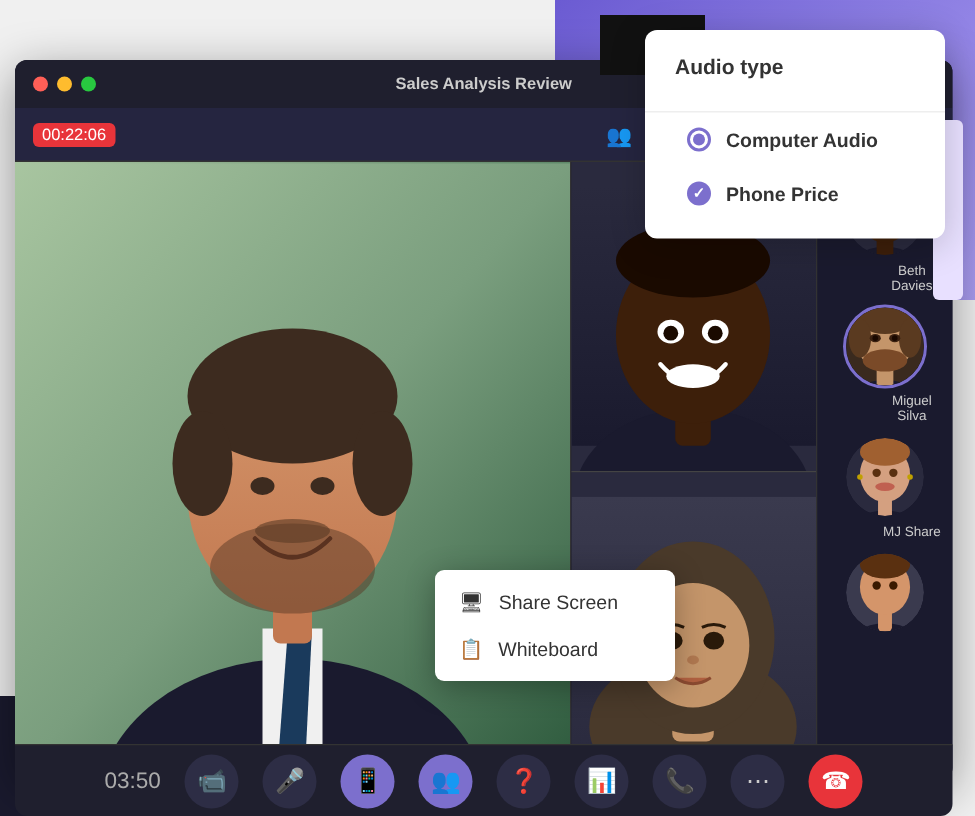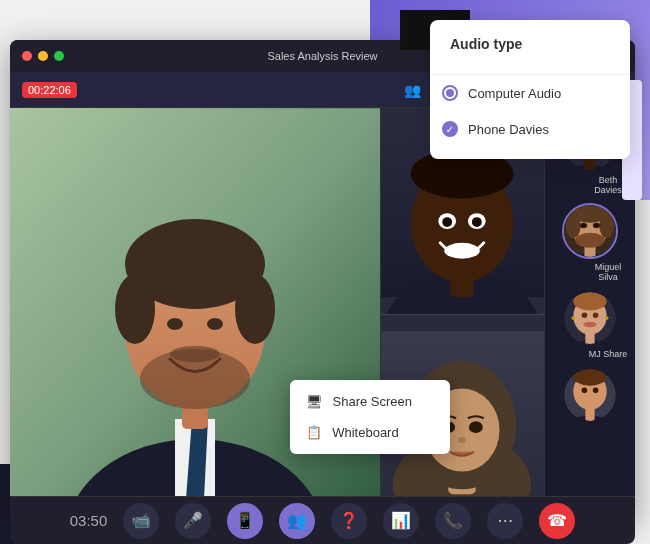--- a/index.html
+++ b/index.html
@@ -26,20 +26,21 @@
     }
 
     
     .title-bar {
       height: 32px;
       background: #1f1f2e;
       display: flex;
       align-items: center;
       padding: 0 0;
       position: relative;
+      font-weight: bold;
     }
     .title-bar-dots {
       display: flex;
       gap: 6px;
       position: absolute;
       left: 12px;
     }
     .dot {
       width: 10px;
       height: 10px;
@@ -219,24 +220,25 @@
       padding: 4px 20px 22px 20px;
       font-size: 14px;
       font-weight: 600;
       color: #333;
       border-bottom: 1px solid #eee;
     }
     .audio-option {
       display: flex;
       align-items: center;
       gap: 10px;
-      padding: 10px 12px;
+      padding: 10px 28px;
       cursor: pointer;
       font-size: 13px;
       color: #333;
+      font-weight: bold;
     }
     .radio-circle {
       width: 16px;
       height: 16px;
       border-radius: 50%;
       border: 2px solid #7c6fcd;
       display: flex;
       align-items: center;
       justify-content: center;
       flex-shrink: 0;
@@ -372,21 +374,21 @@
 <div class="sidebar-strip"></div>
 
 <div class="audio-dropdown">
   <div class="audio-dropdown-title">Audio type</div>
   <div class="audio-option">
     <div class="radio-circle selected"></div>
     <span>Computer Audio</span>
   </div>
   <div class="audio-option">
     <div class="check-circle">✓</div>
-    <span>Phone Davies</span>
+    <span>Phone Price</span>
   </div>
 </div>
 
 <div class="teams-window">
 
   <div class="title-bar">
     <div class="title-bar-dots">
       <div class="dot dot-red"></div>
       <div class="dot dot-yellow"></div>
       <div class="dot dot-green"></div>

